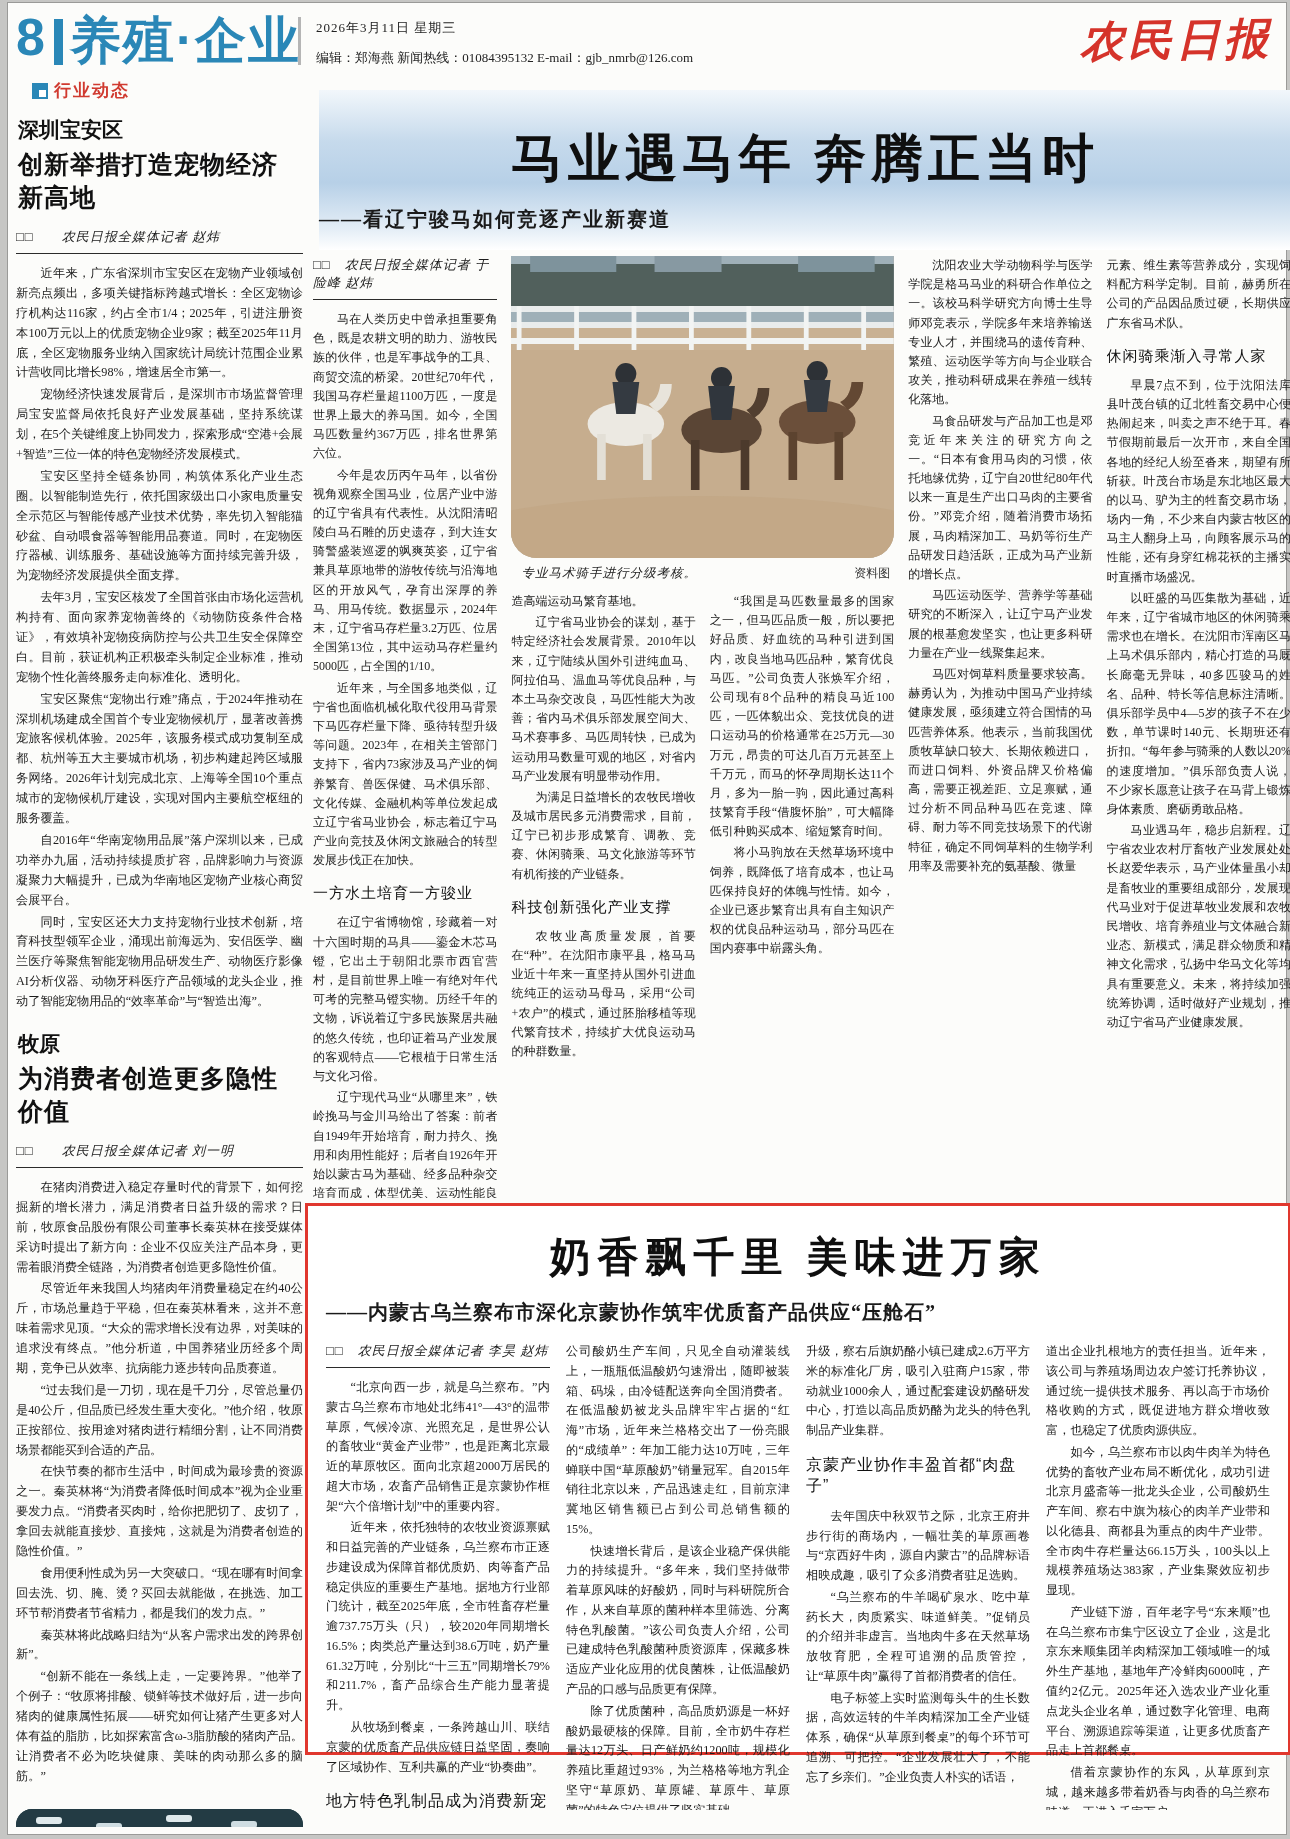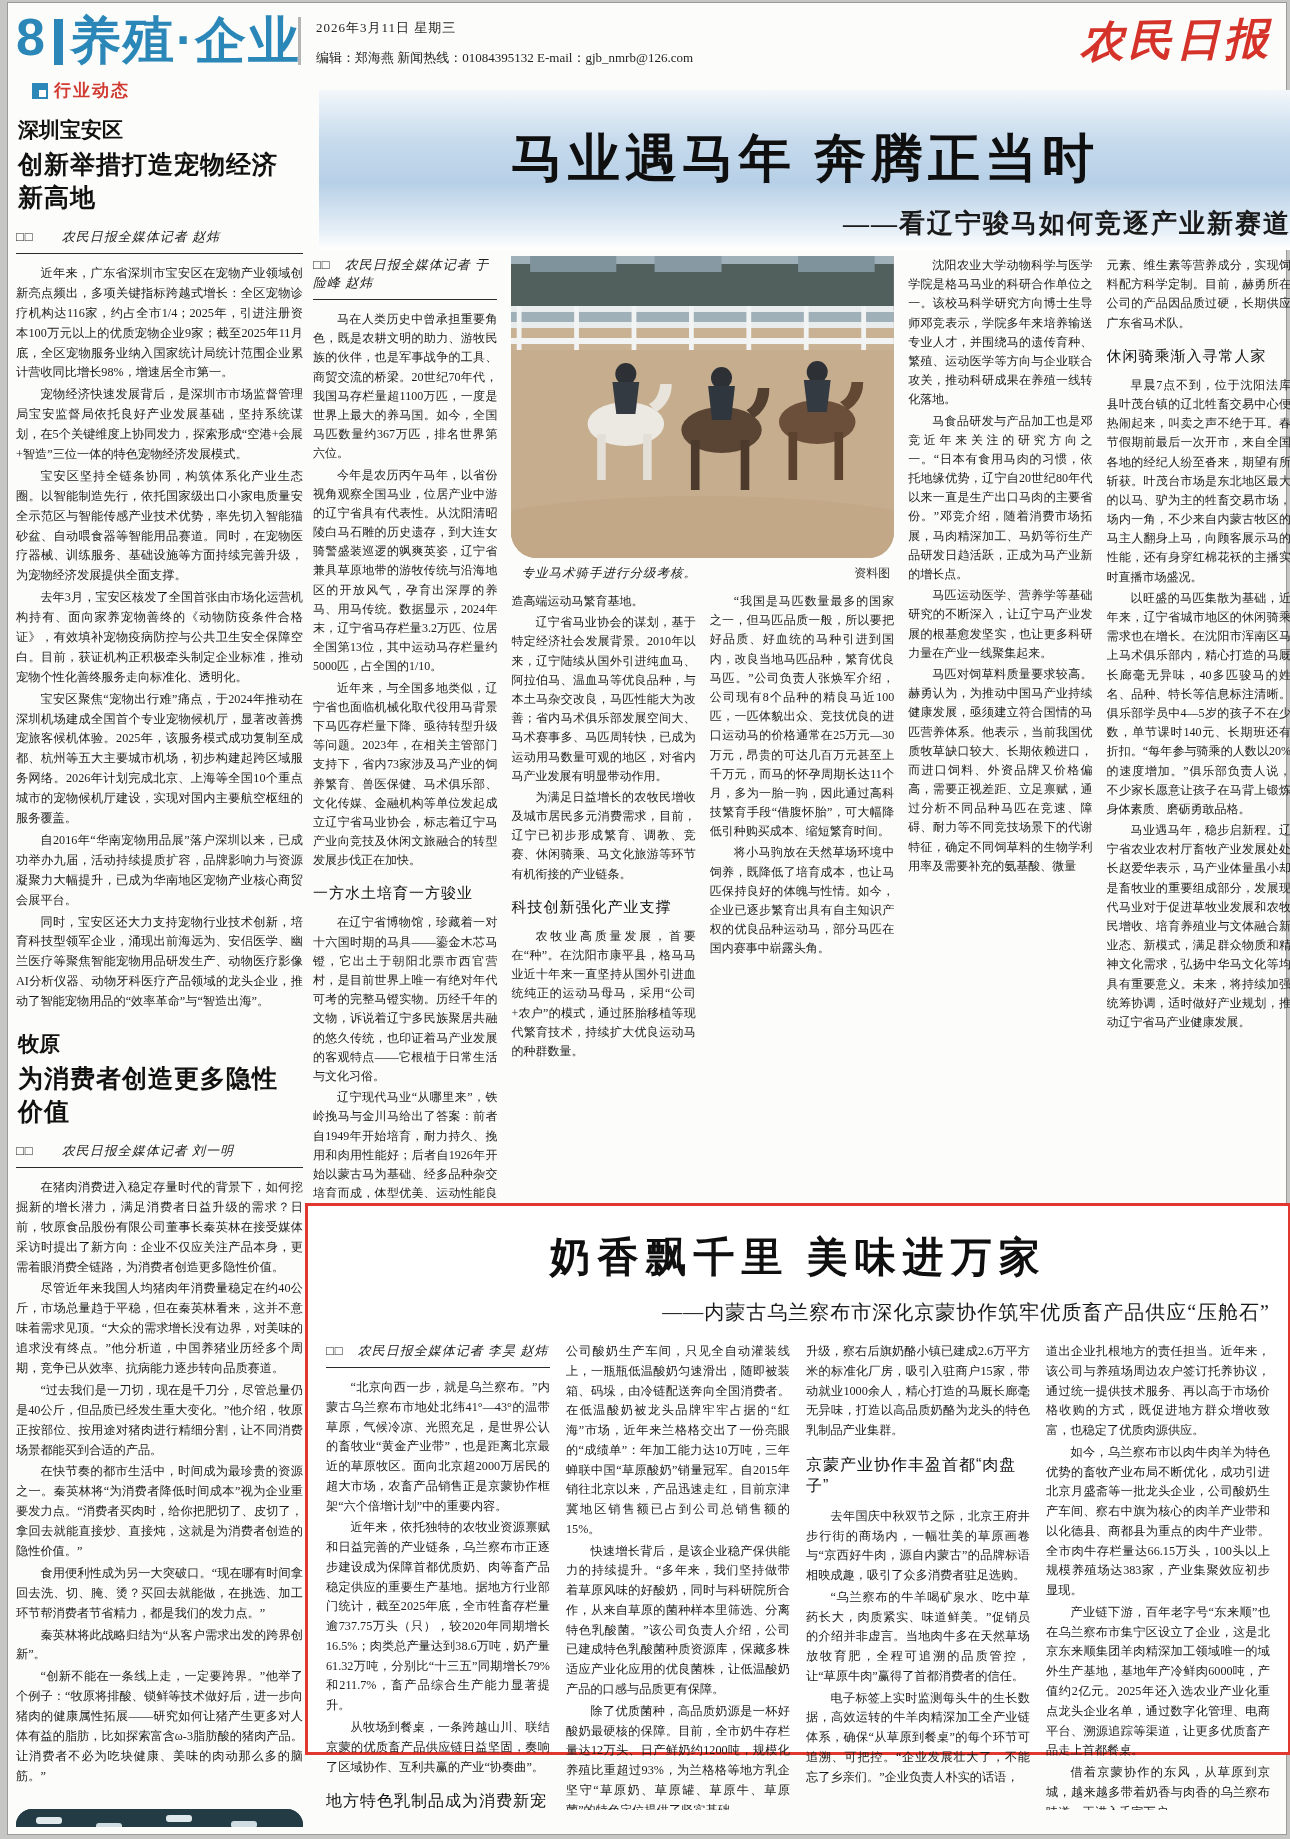--- a/index.html
+++ b/index.html
@@ -37,41 +37,41 @@
           margin:14px 0 10px 0;letter-spacing:1px;color:#111;}
   .sidebar .art2{margin-top:18px;}
   .crab-photo{width:287px;height:216px;border-radius:16px;margin-top:22px;overflow:hidden;}
 
   
   .main-art{position:absolute;left:305px;top:75px;width:978px;height:1120px;}
   .banner{position:absolute;left:6px;top:12px;right:0;height:160px;
           background:linear-gradient(180deg,#f2f7fb 0%,#c6daec 32%,#b7d0e7 58%,#e6eff7 88%,#ffffff 100%);}
   .m-title{text-align:center;font-size:52px;font-weight:800;letter-spacing:5px;color:#0f0f0f;
           margin:0;padding-top:34px;}
-  .m-sub{text-align:right;font-size:26px;font-weight:bold;letter-spacing:2px;margin-top:12px;color:#1a1a1a;}
+  .m-sub{text-align:left;font-size:20px;font-weight:bold;letter-spacing:2px;margin-top:12px;color:#1a1a1a;}
   .mbody{position:absolute;left:0;top:178px;width:978px;height:942px;display:grid;
          grid-template-columns:repeat(5,1fr);grid-template-rows:336px auto;column-gap:14px;overflow:hidden;}
   .mcol{overflow:hidden;font-size:12px;}
   .mcol .bp{font-size:12px;line-height:1.6;}
   .mcol1{grid-column:1;grid-row:1/3;}
   .photo-block{grid-column:2/4;grid-row:1;margin-top:-50px;position:relative;z-index:2;}
   .horse-photo{width:100%;height:352px;border-radius:26px;overflow:hidden;background:#b5c3cc;}
   .m-caption-row{display:flex;justify-content:space-between;align-items:baseline;padding:7px 4px 0 10px;}
   .m-caption{font-size:12.5px;font-style:italic;letter-spacing:1px;}
   .m-credit{font-size:12px;color:#333;}
   .mcol2{grid-column:2;grid-row:2;}
   .mcol3{grid-column:3;grid-row:2;}
   .mcol4{grid-column:4;grid-row:1/3;}
   .mcol5{grid-column:5;grid-row:1/3;}
 
   
   .bottom-art{position:absolute;left:297px;top:1200px;width:986px;height:552px;
           border:3px solid #e0372e;background:#fff;box-sizing:border-box;padding:10px 18px;}
   .b-title{text-align:center;font-size:41px;font-weight:800;letter-spacing:7px;margin:14px 0 0 0;color:#0f0f0f;}
-  .b-sub{text-align:right;font-size:20px;font-weight:normal;letter-spacing:1px;margin-top:14px;color:#1a1a1a;}
+  .b-sub{text-align:left;font-size:20px;font-weight:bold;letter-spacing:1px;margin-top:14px;color:#1a1a1a;}
   .bcols{display:flex;gap:16px;margin-top:16px;height:468px;overflow:hidden;}
   .bcol{flex:1;overflow:hidden;}
   .bcol .bp{font-size:12.2px;line-height:1.62;}
   .bcol .colhead{font-size:16px;}
 </style>
 </head>
 <body>
 
 <div class="page">
 
@@ -262,21 +262,21 @@
           <p class="bp">近年来，依托独特的农牧业资源禀赋和日益完善的产业链条，乌兰察布市正逐步建设成为保障首都优质奶、肉等畜产品稳定供应的重要生产基地。据地方行业部门统计，截至2025年底，全市牲畜存栏量逾737.75万头（只），较2020年同期增长16.5%；肉类总产量达到38.6万吨，奶产量61.32万吨，分别比“十三五”同期增长79%和211.7%，畜产品综合生产能力显著提升。</p>
           <p class="bp">从牧场到餐桌，一条跨越山川、联结京蒙的优质畜产品供应链日益坚固，奏响了区域协作、互利共赢的产业“协奏曲”。</p>
           <h3 class="colhead">地方特色乳制品成为消费新宠</h3>
         </div>
       <div class="bcol">
           <p class="bp noind">公司酸奶生产车间，只见全自动灌装线上，一瓶瓶低温酸奶匀速滑出，随即被装箱、码垛，由冷链配送奔向全国消费者。在低温酸奶被龙头品牌牢牢占据的“红海”市场，近年来兰格格交出了一份亮眼的“成绩单”：年加工能力达10万吨，三年蝉联中国“草原酸奶”销量冠军。自2015年销往北京以来，产品迅速走红，目前京津冀地区销售额已占到公司总销售额的15%。</p>
           <p class="bp">快速增长背后，是该企业稳产保供能力的持续提升。“多年来，我们坚持做带着草原风味的好酸奶，同时与科研院所合作，从来自草原的菌种样本里筛选、分离特色乳酸菌。”该公司负责人介绍，公司已建成特色乳酸菌种质资源库，保藏多株适应产业化应用的优良菌株，让低温酸奶产品的口感与品质更有保障。</p>
           <p class="bp">除了优质菌种，高品质奶源是一杯好酸奶最硬核的保障。目前，全市奶牛存栏量达12万头、日产鲜奶约1200吨，规模化养殖比重超过93%，为兰格格等地方乳企坚守“草原奶、草原罐、草原牛、草原菌”的特色定位提供了坚实基础。</p>
         </div>
       <div class="bcol">
-          <p class="bp noind">升级，察右后旗奶酪小镇已建成2.6万平方米的标准化厂房，吸引入驻商户15家，带动就业1000余人，精心打造的马厩长廊毫无异味，打造以高品质奶酪为龙头的特色乳制品产业集群。</p>
+          <p class="bp noind">升级，察右后旗奶酪小镇已建成2.6万平方米的标准化厂房，吸引入驻商户15家，带动就业1000余人，通过配套建设奶酪研发中心，打造以高品质奶酪为龙头的特色乳制品产业集群。</p>
           <h3 class="colhead">京蒙产业协作丰盈首都“肉盘子”</h3>
           <p class="bp">去年国庆中秋双节之际，北京王府井步行街的商场内，一幅壮美的草原画卷与“京西好牛肉，源自内蒙古”的品牌标语相映成趣，吸引了众多消费者驻足选购。</p>
           <p class="bp">“乌兰察布的牛羊喝矿泉水、吃中草药长大，肉质紧实、味道鲜美。”促销员的介绍并非虚言。当地肉牛多在天然草场放牧育肥，全程可追溯的品质管控，让“草原牛肉”赢得了首都消费者的信任。</p>
           <p class="bp">电子标签上实时监测每头牛的生长数据，高效运转的牛羊肉精深加工全产业链体系，确保“从草原到餐桌”的每个环节可追溯、可把控。“企业发展壮大了，不能忘了乡亲们。”企业负责人朴实的话语，</p>
         </div>
       <div class="bcol">
           <p class="bp noind">道出企业扎根地方的责任担当。近年来，该公司与养殖场周边农户签订托养协议，通过统一提供技术服务、再以高于市场价格收购的方式，既促进地方群众增收致富，也稳定了优质肉源供应。</p>
           <p class="bp">如今，乌兰察布市以肉牛肉羊为特色优势的畜牧产业布局不断优化，成功引进北京月盛斋等一批龙头企业，公司酸奶生产车间、察右中旗为核心的肉羊产业带和以化德县、商都县为重点的肉牛产业带。全市肉牛存栏量达66.15万头，100头以上规模养殖场达383家，产业集聚效应初步显现。</p>
           <p class="bp">产业链下游，百年老字号“东来顺”也在乌兰察布市集宁区设立了企业，这是北京东来顺集团羊肉精深加工领域唯一的域外生产基地，基地年产冷鲜肉6000吨，产值约2亿元。2025年还入选农业产业化重点龙头企业名单，通过数字化管理、电商平台、溯源追踪等渠道，让更多优质畜产品走上首都餐桌。</p>
           <p class="bp">借着京蒙协作的东风，从草原到京城，越来越多带着奶香与肉香的乌兰察布味道，正进入千家万户。</p>

